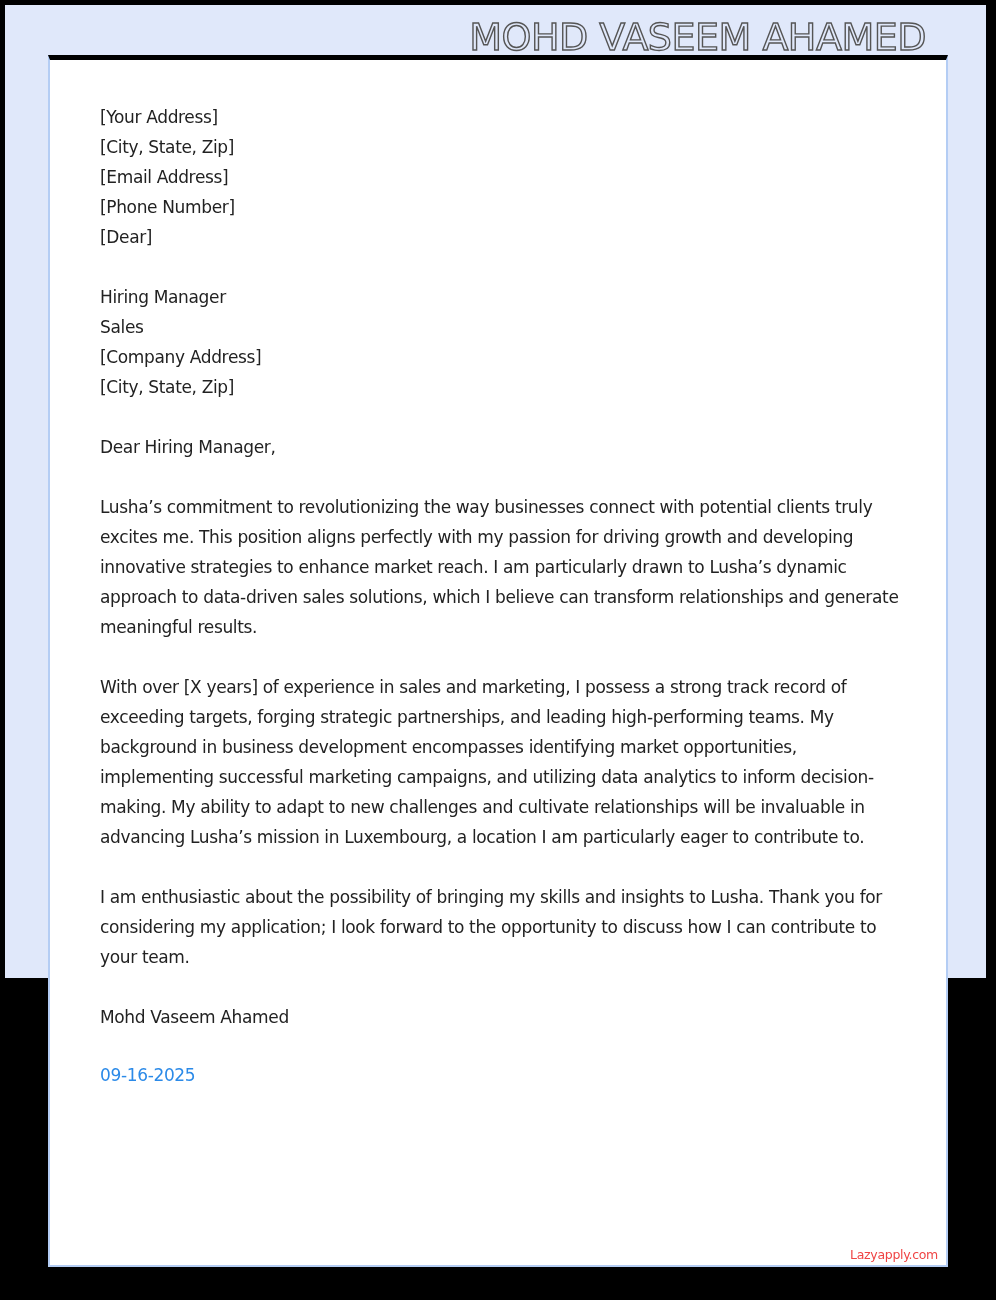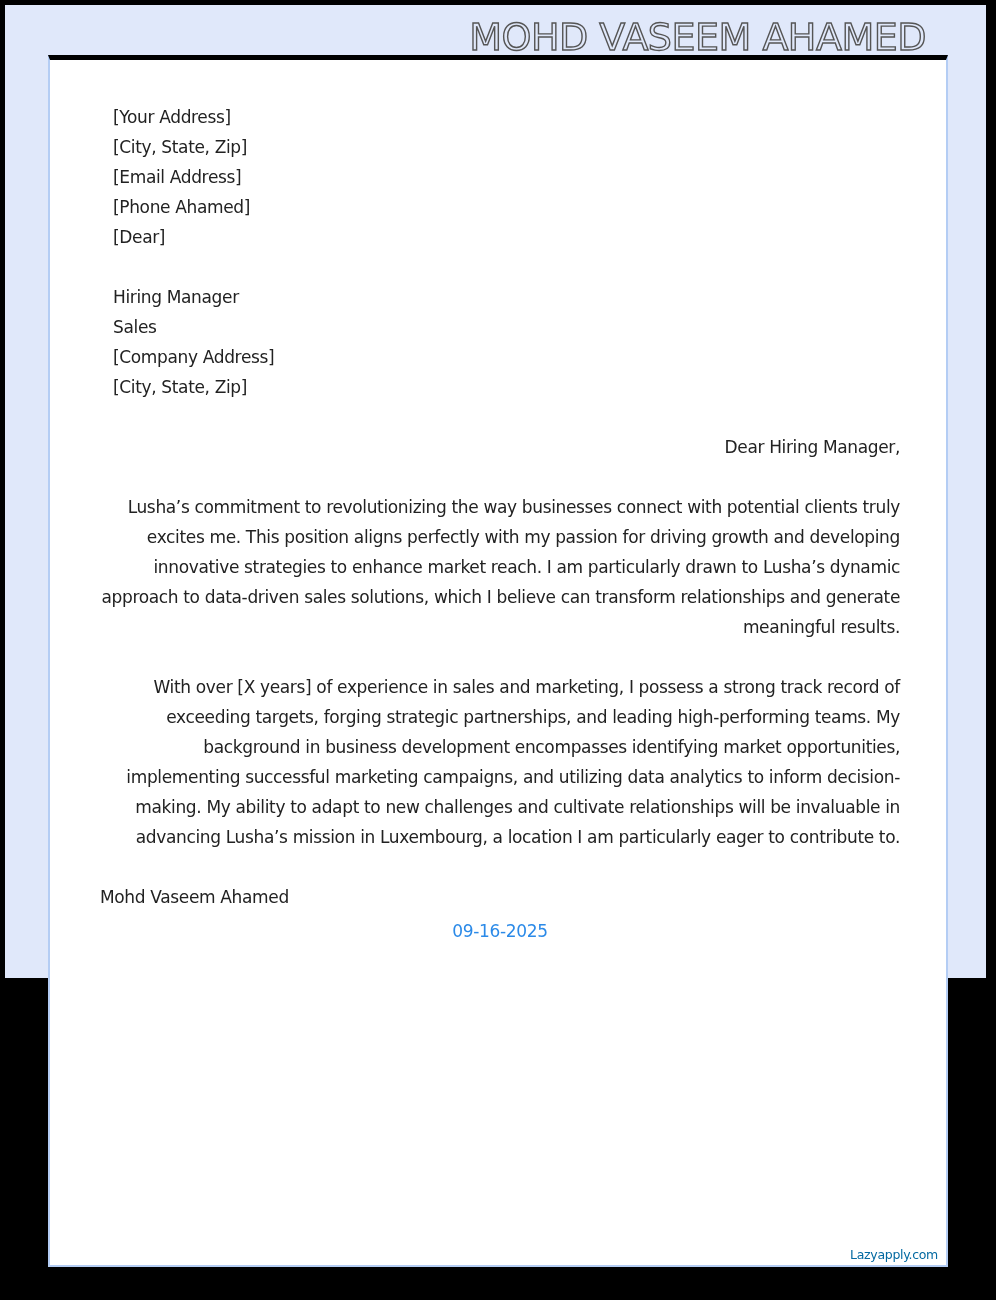--- a/index.html
+++ b/index.html
@@ -50,67 +50,67 @@
       position: absolute;
       left: 50px;
       top: 42px;
       width: 800px;
       font-family: "DejaVu Sans", sans-serif;
       font-size: 17px;
       line-height: 30px;
       color: #222;
       letter-spacing: -0.35px;
     }
-    .block { margin: 0 0 30px 13px; }
+    .block { margin: 0 0 30px 0; }
     .line { display: block; white-space: nowrap; }
-    .para { margin: 0 0 30px 0; text-align: right; }
+    .para { margin: 0 0 30px 0; }
     .date-stamp {
       color: #2b8ae8;
       display: block;
-      margin-top: 4px;
-      text-align: center;
+      margin-top: 28px;
     }
     .watermark {
       position: absolute;
       right: 8px;
       bottom: 3px;
       font-family: "DejaVu Sans", sans-serif;
       font-size: 12.5px;
-      color: #0369a1;
+      color: #ef4444;
       letter-spacing: -0.3px;
     }
   </style>
 </head>
 <body>
 
 <div class="frame">
   <div class="name-header">MOHD VASEEM AHAMED</div>
 
   <div class="card">
     <div class="content">
 
       <div class="block">
         <span class="line">[Your Address]</span>
         <span class="line">[City, State, Zip]</span>
         <span class="line">[Email Address]</span>
-        <span class="line">[Phone Ahamed]</span>
+        <span class="line">[Phone Number]</span>
         <span class="line">[Dear]</span>
       </div>
 
       <div class="block">
         <span class="line">Hiring Manager</span>
         <span class="line">Sales</span>
         <span class="line">[Company Address]</span>
         <span class="line">[City, State, Zip]</span>
       </div>
 
       <p class="para">Dear Hiring Manager,</p>
 
       <p class="para">Lusha’s commitment to revolutionizing the way businesses connect with potential clients truly excites me. This position aligns perfectly with my passion for driving growth and developing innovative strategies to enhance market reach. I am particularly drawn to Lusha’s dynamic approach to data-driven sales solutions, which I believe can transform relationships and generate meaningful results.</p>
       <p class="para">With over [X years] of experience in sales and marketing, I possess a strong track record of exceeding targets, forging strategic partnerships, and leading high-performing teams. My background in business development encompasses identifying market opportunities, implementing successful marketing campaigns, and utilizing data analytics to inform decision-making. My ability to adapt to new challenges and cultivate relationships will be invaluable in advancing Lusha’s mission in Luxembourg, a location I am particularly eager to contribute to.</p>
+      <p class="para">I am enthusiastic about the possibility of bringing my skills and insights to Lusha. Thank you for considering my application; I look forward to the opportunity to discuss how I can contribute to your team.</p>
 
       <div>
         <span class="line">Mohd Vaseem Ahamed</span>
         <span class="date-stamp">09-16-2025</span>
       </div>
 
     </div>
     <div class="watermark">Lazyapply.com</div>
   </div>
 </div>

